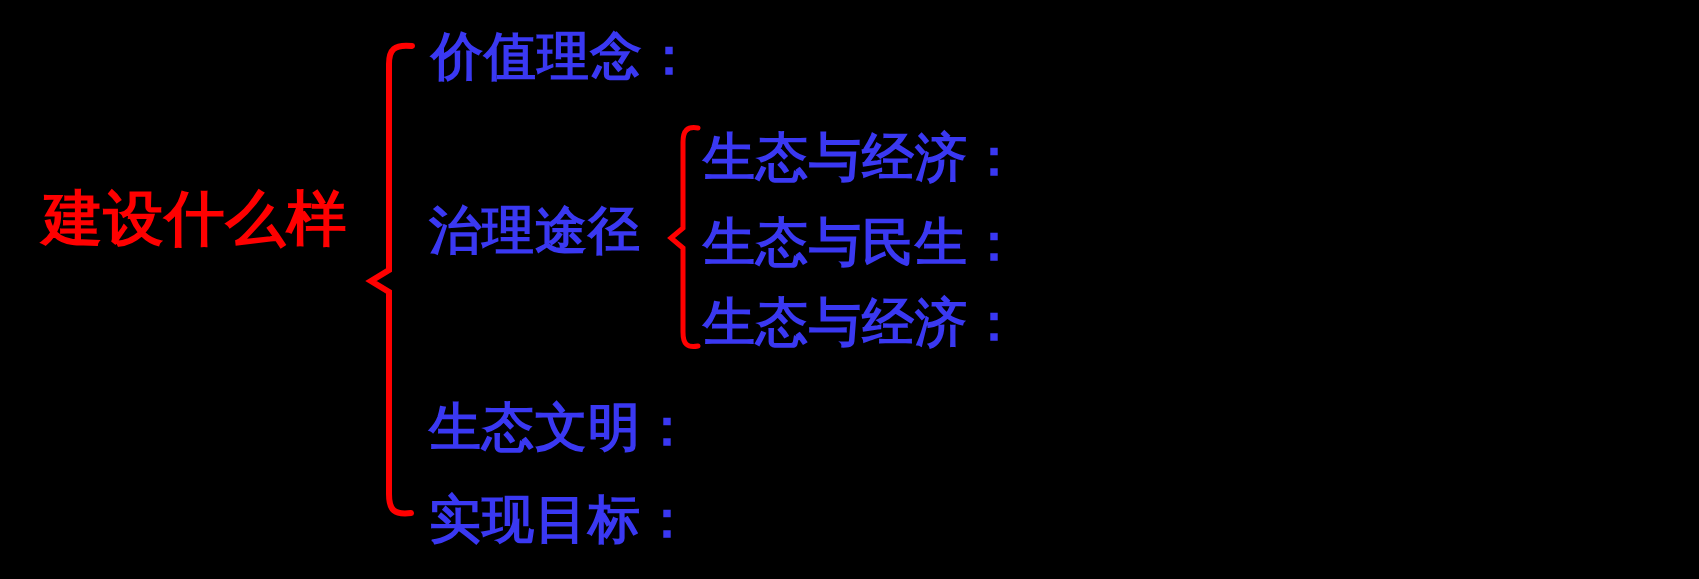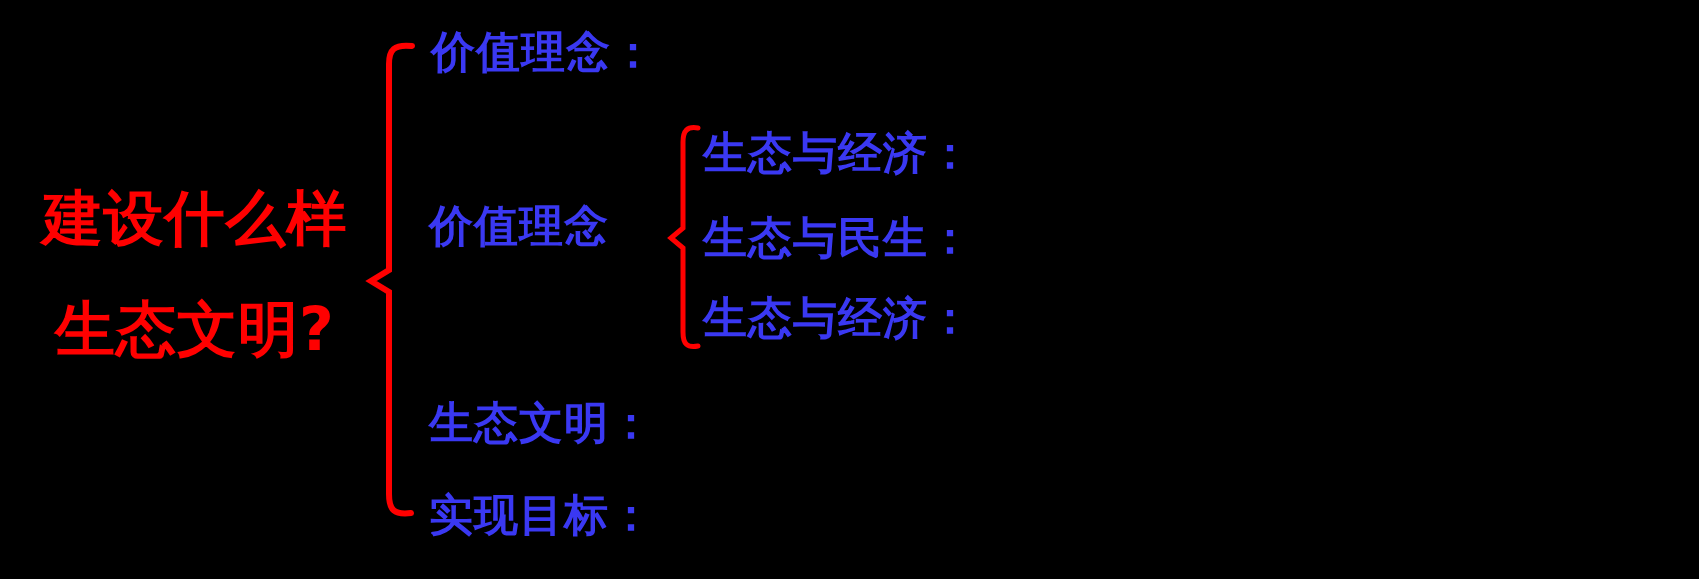--- a/index.html
+++ b/index.html
@@ -34,21 +34,21 @@
     text-align: center;
     color: var(--red);
     font-size: 60px;
     margin-left: 14px;
   }
   .root-line2 {
     margin-top: 51px;
   }
   .branch {
     color: var(--blue);
-    font-size: 44px;
+    font-size: 52px;
   }
   .branch.values      { left: 431px; top: 30px;  }
   .branch.relations   { left: 429px; top: 204px; }
   .branch.governance  { left: 429px; top: 401px; }
   .branch.goal        { left: 429px; top: 493px; }
   .branch.child-econ  { left: 703px; top: 131px; }
   .branch.child-live  { left: 703px; top: 216px; }
   .branch.child-nat   { left: 703px; top: 296px; }
   svg.bracket-layer {
     position: absolute;
@@ -67,31 +67,30 @@
   .main-bracket-path { stroke-width: 6px; }
   .sub-bracket-path  { stroke-width: 5px; }
 </style>
 </head>
 <body>
 
 <div class="stage">
 
   <div class="node root-title">
     <div>建设什么样</div>
-    <div class="root-line2">生态文明?</div>
   </div>
 
   <svg class="bracket-layer" viewBox="0 0 1699 579" xmlns="http://www.w3.org/2000/svg">
     <path class="main-bracket-path" d="M412 46 C394 44 389 50 389 64 L389 270 L371 281 L389 292 L389 494 C389 510 394 515 411 513"></path>
     <path class="sub-bracket-path" d="M698 128 C687 126 683 131 683 142 L683 228 L671 238 L683 248 L683 332 C683 344 687 348 698 346"></path>
   </svg>
 
   <div class="node branch values">价值理念：</div>
 
-  <div class="node branch relations">价值理念</div>
+  <div class="node branch relations">治理途径</div>
 
   <div class="node branch governance">生态文明：</div>
 
   <div class="node branch goal">实现目标：</div>
 
   <div class="node branch child-econ">生态与经济：</div>
 
   <div class="node branch child-live">生态与民生：</div>
 
   <div class="node branch child-nat">生态与经济：</div>

